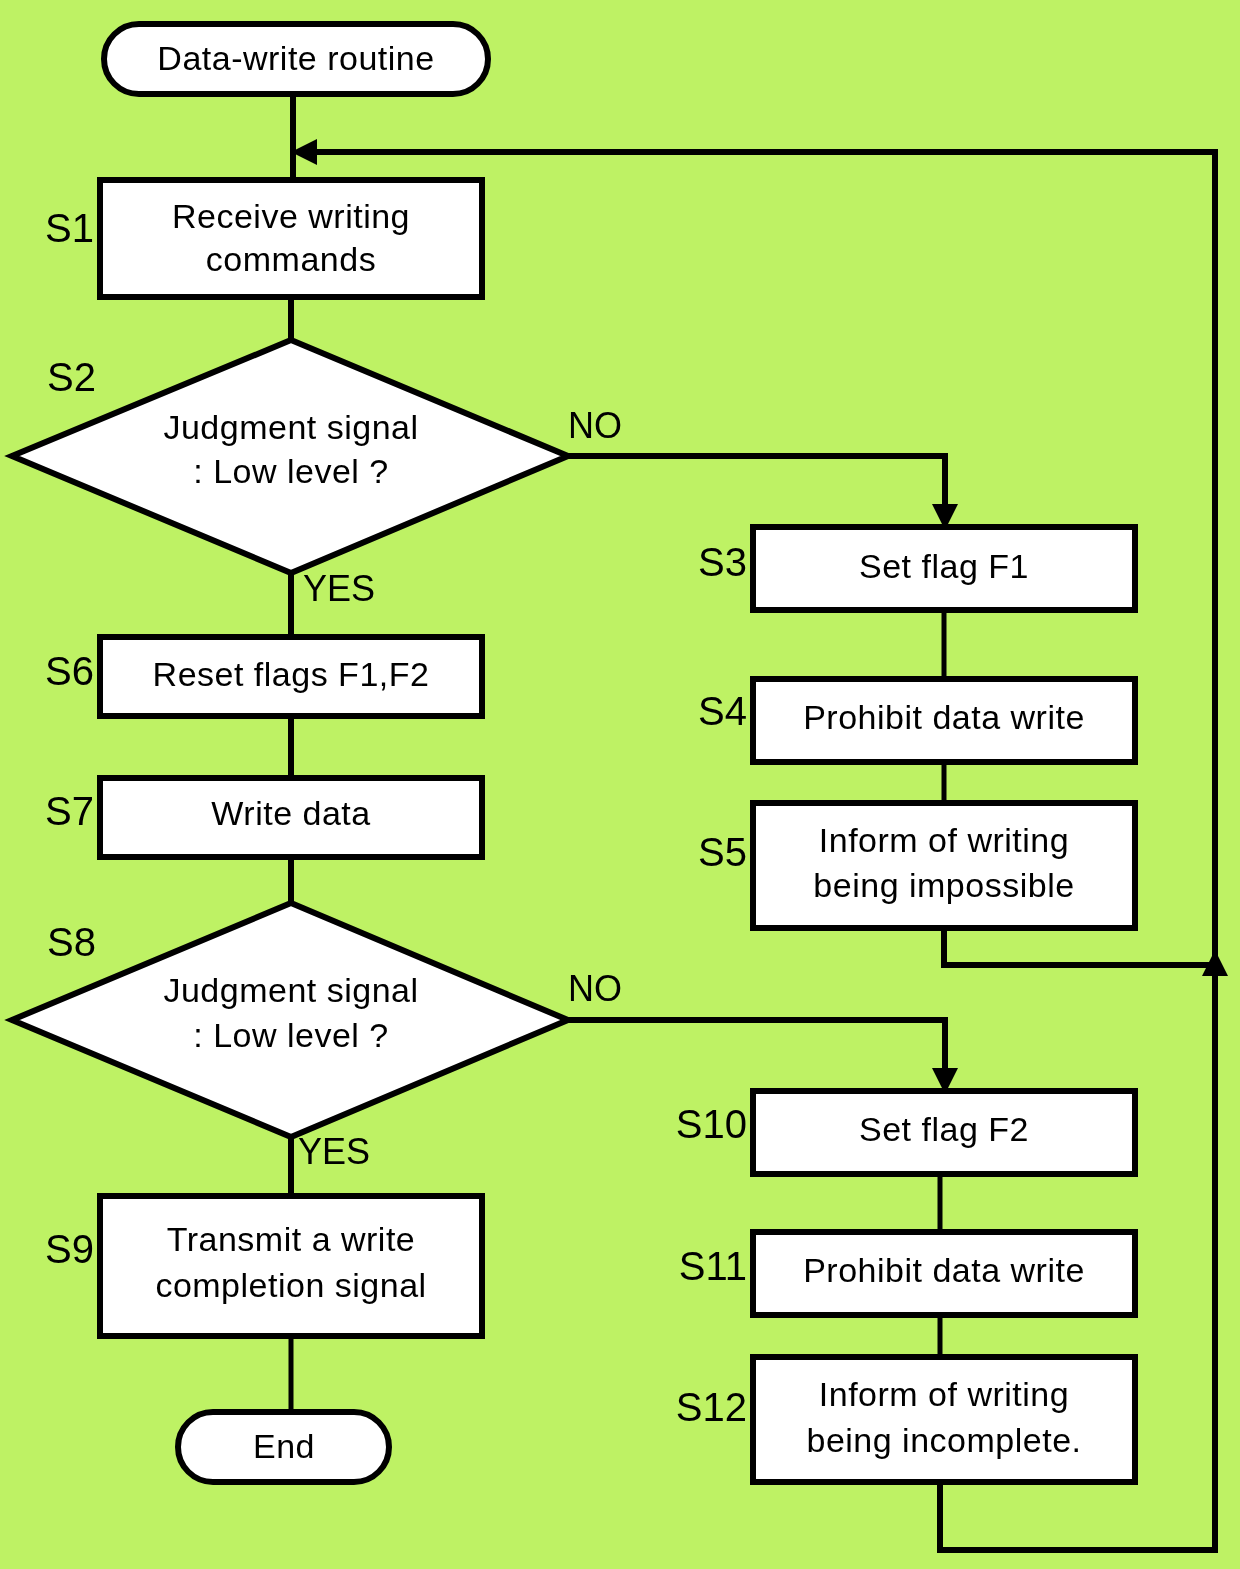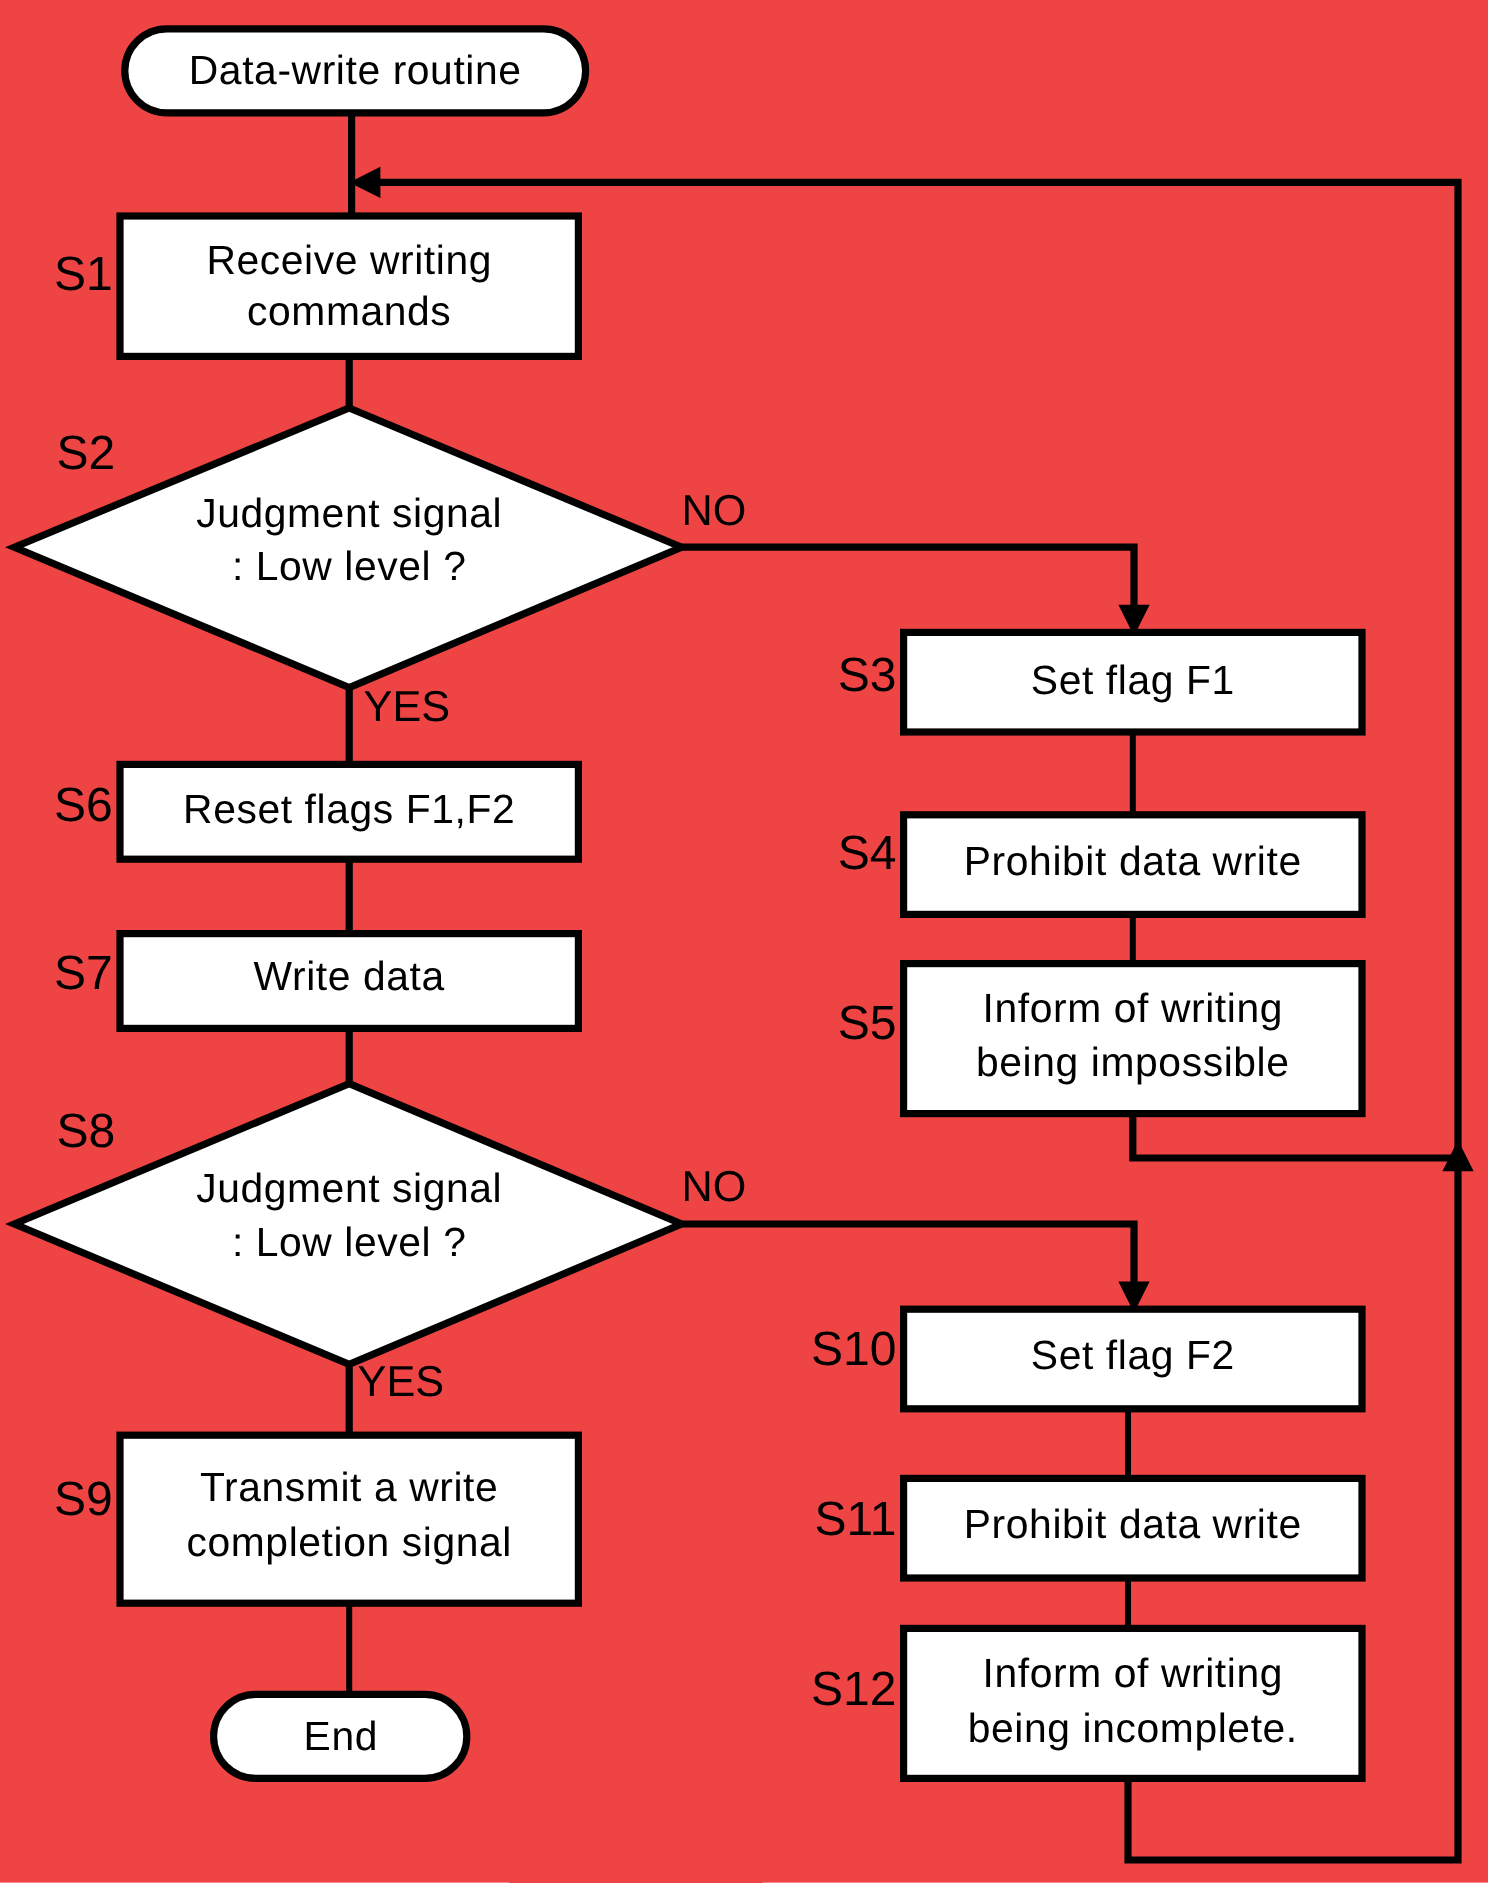--- a/index.html
+++ b/index.html
@@ -5,21 +5,21 @@
 <style>
   html, body {
     margin: 0;
     padding: 0;
     background: #ffffff;
   }
   #canvas {
     position: relative;
     width: 1240px;
     height: 1569px;
-    background: #ef4444;
+    background: #bef264;
     font-family: "Liberation Sans", sans-serif;
     overflow: hidden;
   }
   #flow-svg {
     position: absolute;
     left: 0;
     top: 0;
     width: 1240px;
     height: 1569px;
   }

